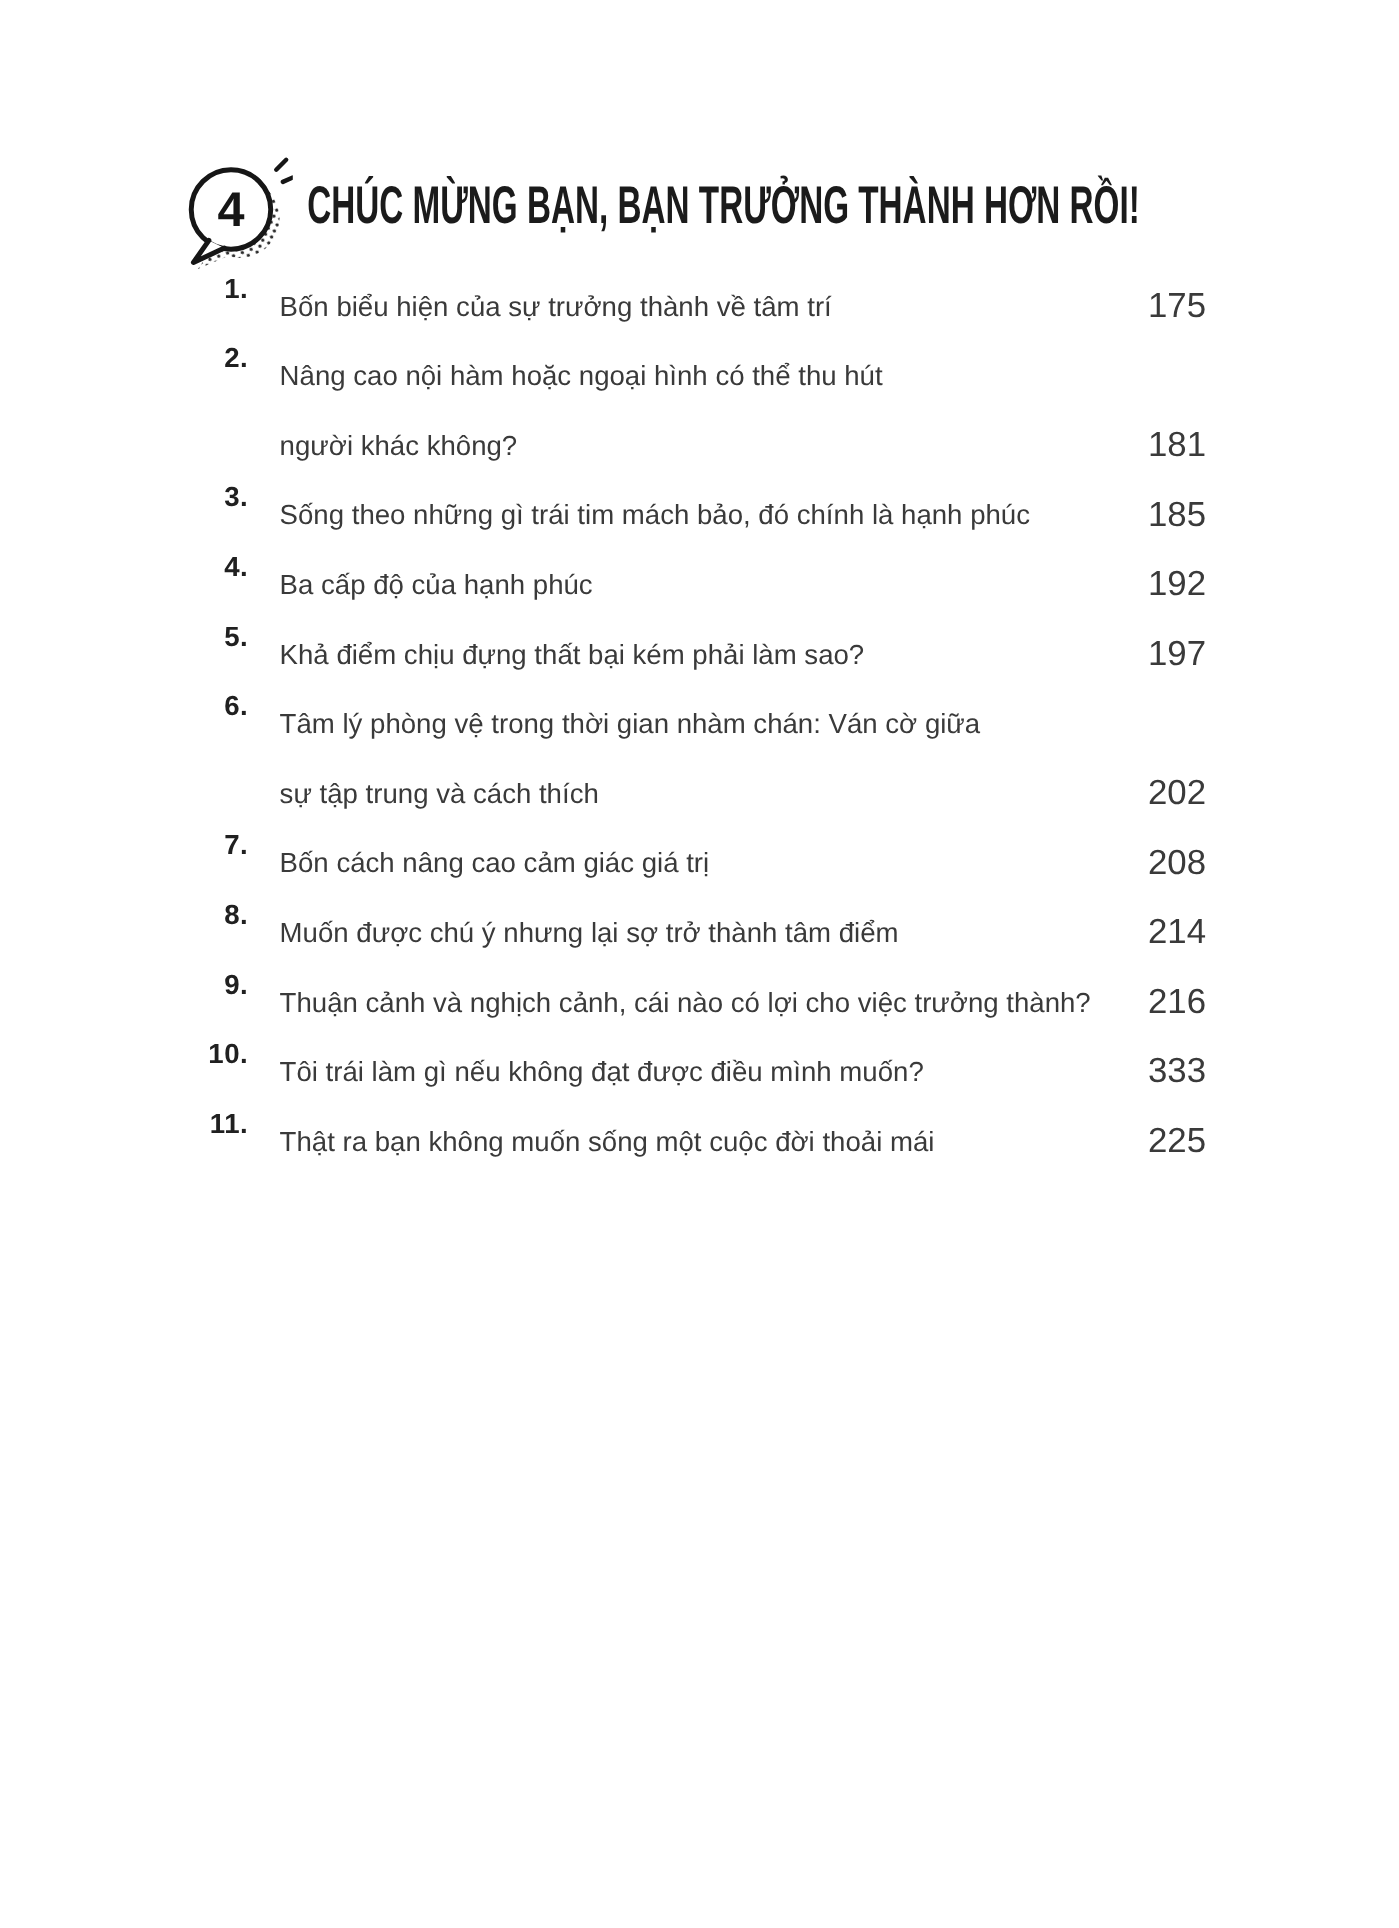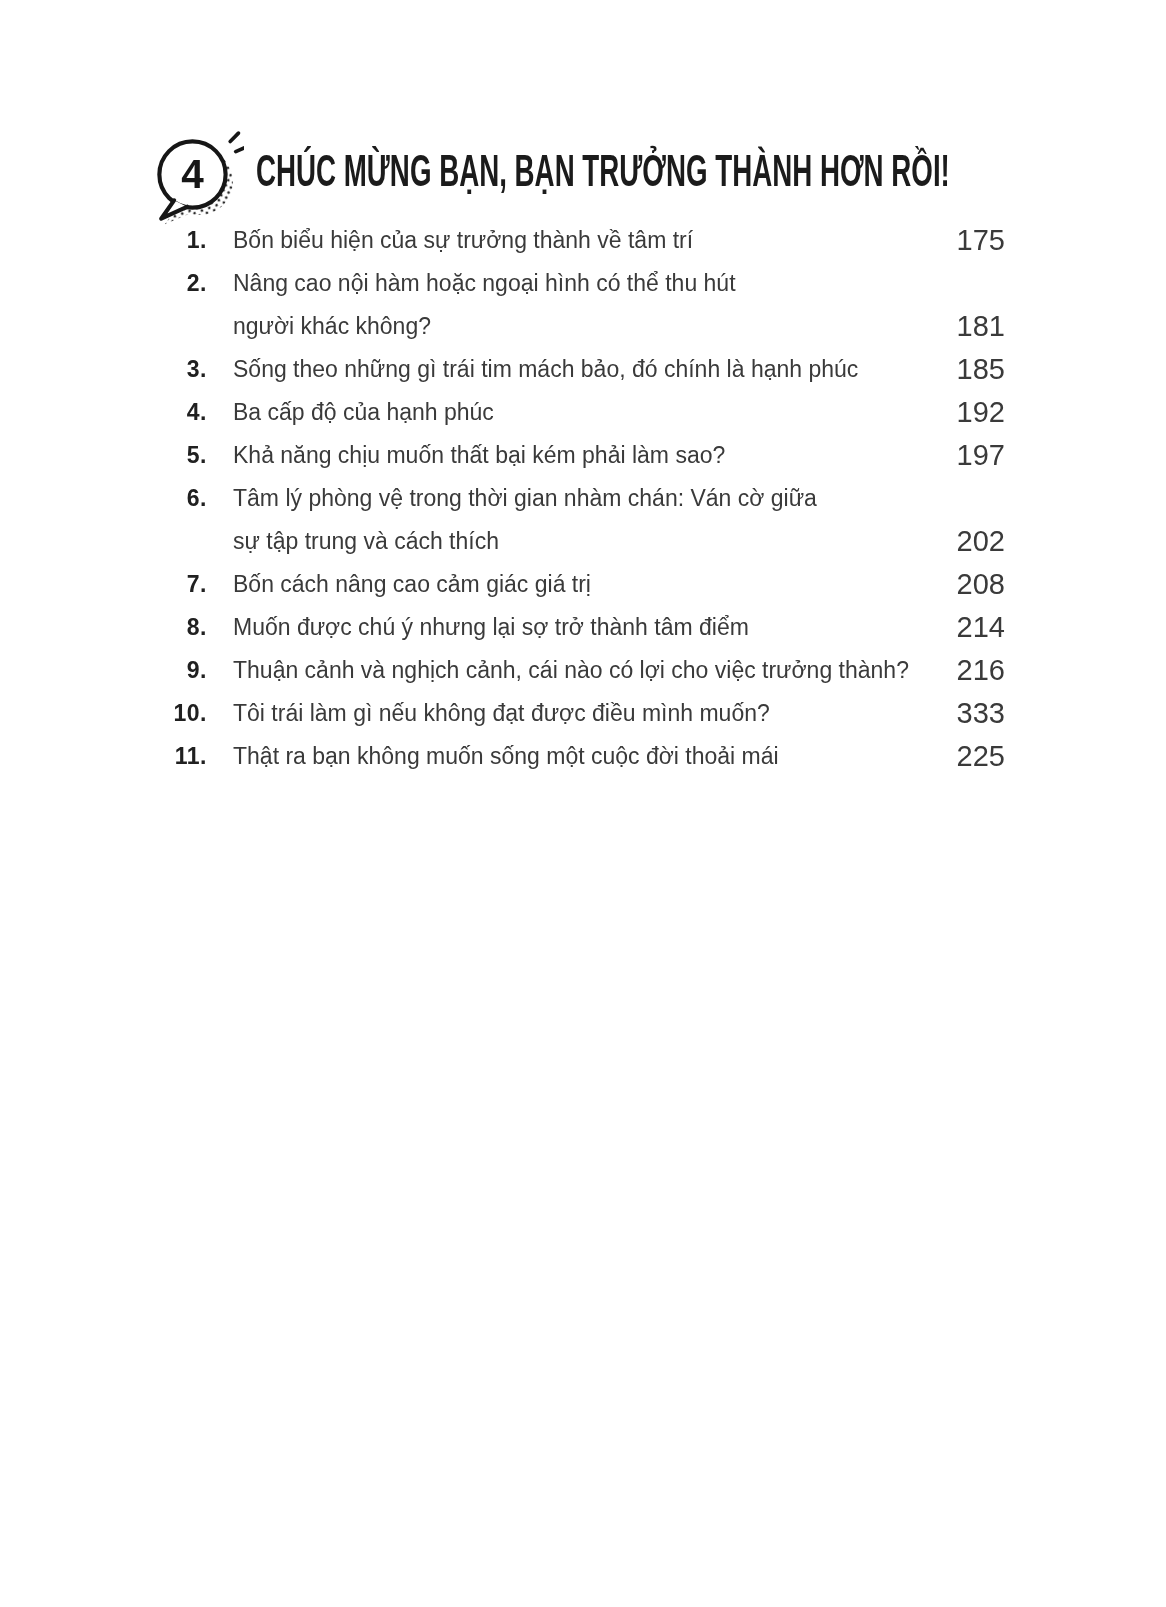--- a/index.html
+++ b/index.html
@@ -63,21 +63,21 @@
     text-align: right;
     letter-spacing: 0.5px;
   }
   .toc-lines {
     padding-left: 26px;
     font-size: 23px;
     line-height: 43px;
     white-space: nowrap;
     color: #3a3a3a;
   }
-  .toc-line { display: block; }
+  .toc-line { display: block; margin-top: 15px; }
   .toc-page {
     font-size: 29px;
     line-height: 43px;
     text-align: right;
     align-self: end;
     color: #3a3a3a;
   }
 </style>
 </head>
 <body>
@@ -139,21 +139,21 @@
       <span class="toc-num">4.</span>
       <span class="toc-lines">
         <span class="toc-line">Ba cấp độ của hạnh phúc</span>
       </span>
       <span class="toc-page">192</span>
     </div>
 
     <div class="toc-row">
       <span class="toc-num">5.</span>
       <span class="toc-lines">
-        <span class="toc-line">Khả năng chịu muốn thất bại kém phải làm sao?</span>
+        <span class="toc-line">Khả điểm chịu đựng thất bại kém phải làm sao?</span>
       </span>
       <span class="toc-page">197</span>
     </div>
 
     <div class="toc-row">
       <span class="toc-num">6.</span>
       <span class="toc-lines">
         <span class="toc-line">Tâm lý phòng vệ trong thời gian nhàm chán: Ván cờ giữa</span>
         <span class="toc-line">sự tập trung và cách thích</span>
       </span>

